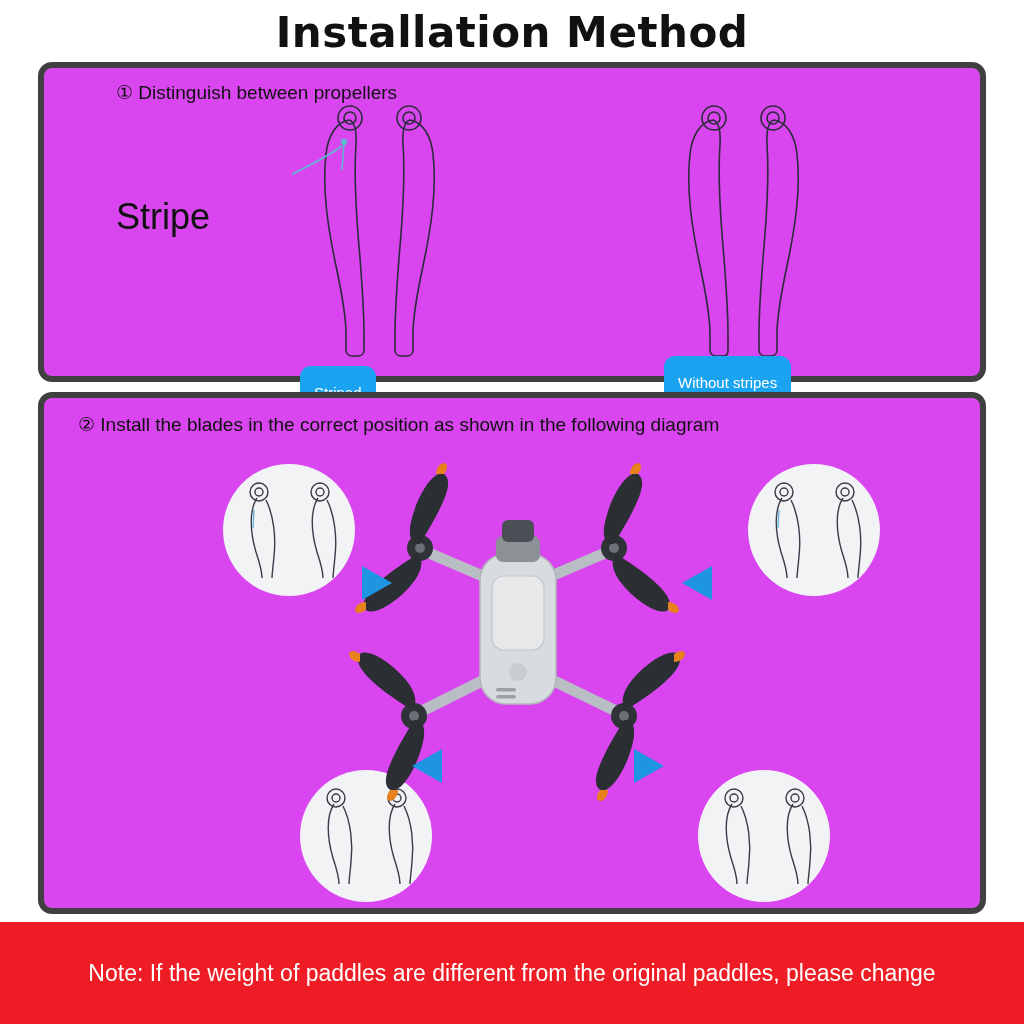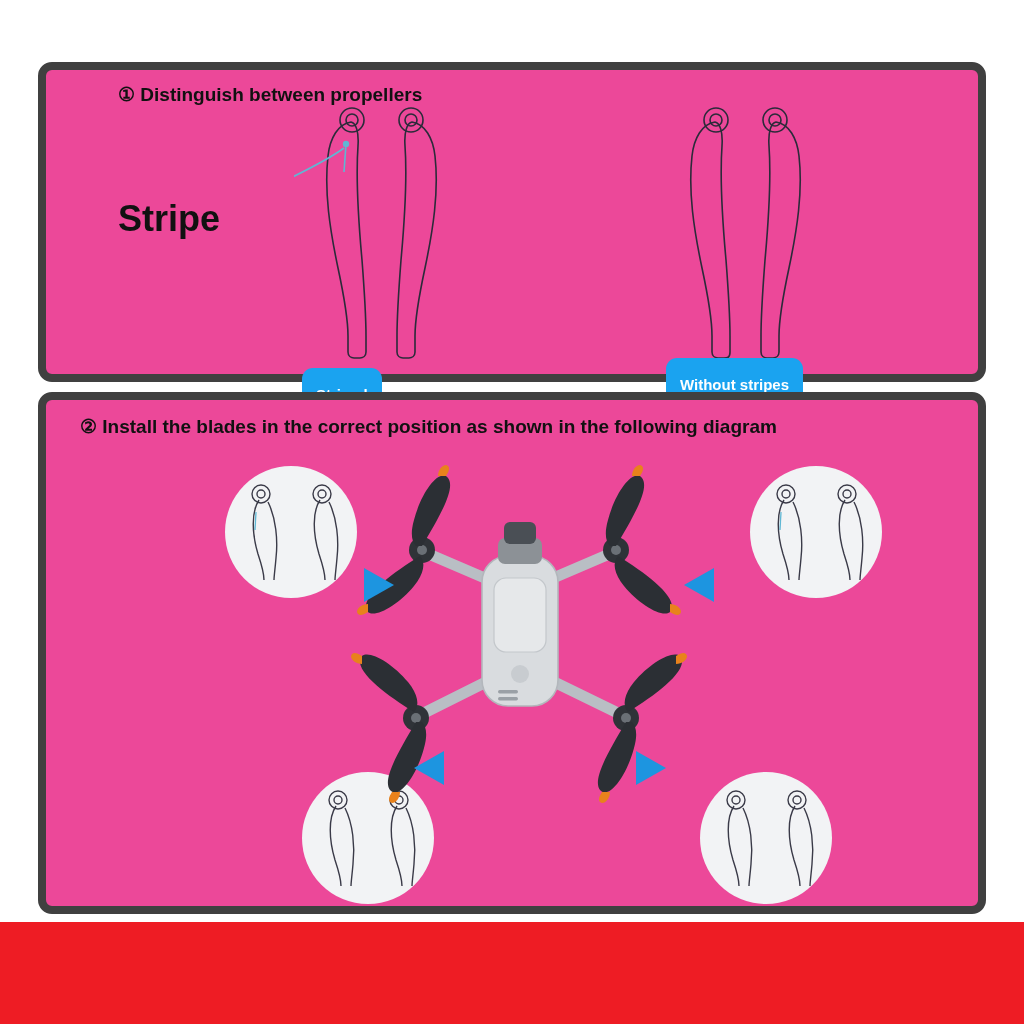--- a/index.html
+++ b/index.html
@@ -19,25 +19,24 @@
     text-align:center;
     font-size:42px;
     font-weight:bold;
     letter-spacing:0.5px;
     font-family:"DejaVu Sans", sans-serif;
   }
 
   
   .panel{
     position:absolute;
-    border:8px solid #404040;
+    border:6px solid #404040;
     border-radius:14px;
     box-sizing:border-box;
-    background:#ec4899;
-    font-weight:bold;
+    background:#d946ef;
   }
   #panel1{left:38px;top:62px;width:948px;height:320px;}
   #panel2{left:38px;top:392px;width:948px;height:522px;}
 
   .step-text{
     position:absolute;
     font-size:19px;
     line-height:25px;
     color:#111;
     font-family:"Liberation Sans", sans-serif;
@@ -84,20 +83,21 @@
     padding:0 14px;
     font-family:"Liberation Sans", sans-serif;
   }
   .note span{display:block;}
 </style>
 </head>
 <body>
 
 <div class="page">
 
+  <div class="title">Installation Method</div>
 
   <div class="panel" id="panel1">
 
     <div class="step-text" id="step1-text">① Distinguish between propellers</div>
 
     <div id="stripe-label">Stripe</div>
 
     <div class="svgbox" style="left:248px;top:30px;">
       <svg width="190" height="270" viewBox="0 0 190 270" xmlns="http://www.w3.org/2000/svg">
         <g fill="none" stroke="#2b2b3a" stroke-width="1.6">
@@ -266,16 +266,17 @@
           <path d="M668 108 L638 125 L668 142 Z" transform="translate(0,0)"></path>
           <path d="M368 308 L398 291 L398 325 Z"></path>
           <path d="M620 308 L590 291 L590 325 Z"></path>
         </g>
       </svg>
     </div>
   </div>
 
   <div class="note">
     <div>
+      <span>Note: If the weight of paddles are different from the original paddles, please change</span>
     </div>
   </div>
 
 </div>
 
 </body></html>

